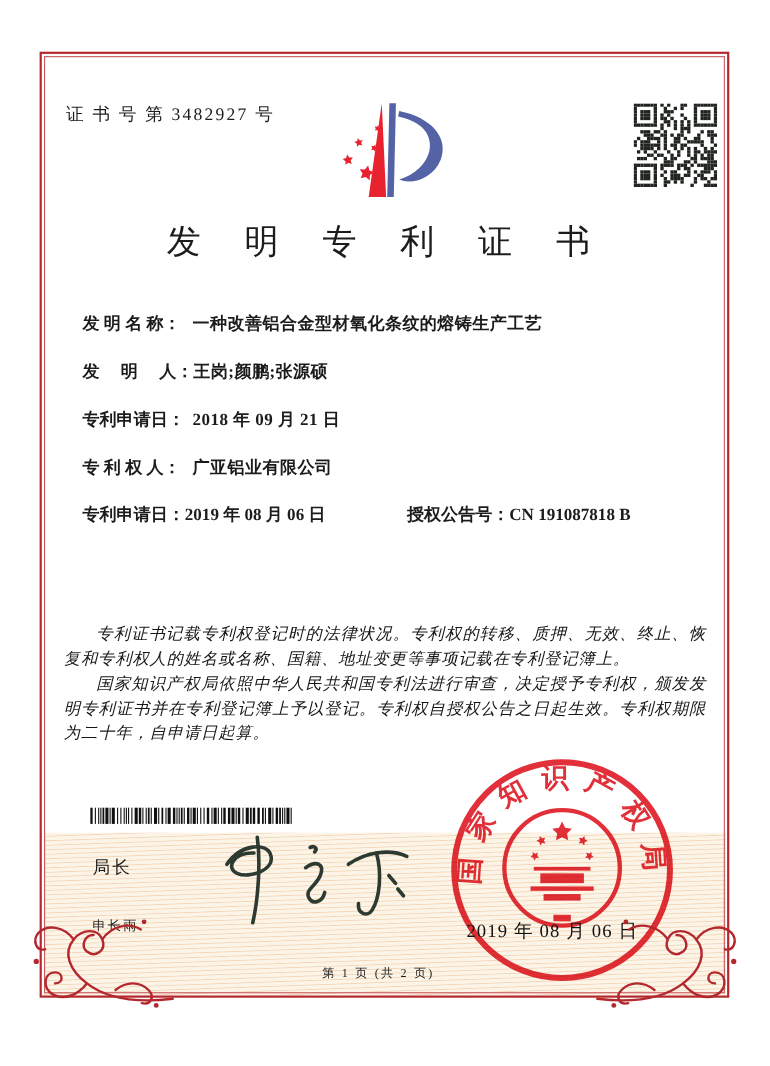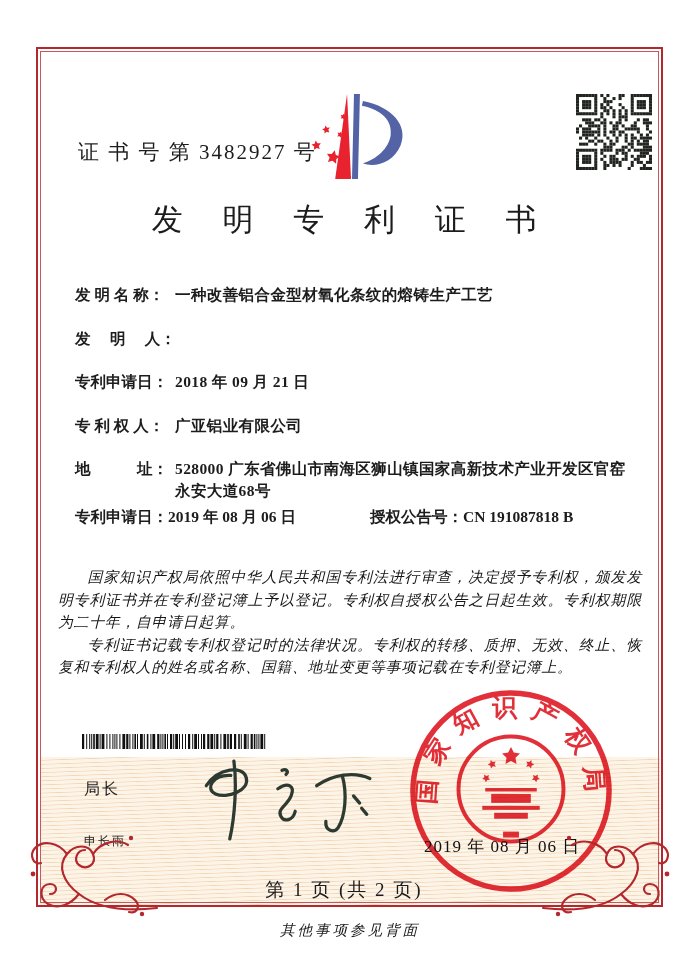--- a/index.html
+++ b/index.html
@@ -9,21 +9,21 @@
   }
   
   .frame{position:absolute;left:36px;top:47px;width:627px;height:860px;
     border:2.5px solid #b3282d;box-sizing:border-box;z-index:6;pointer-events:none;}
   .frame-inner{position:absolute;left:2px;top:2px;right:2px;bottom:2px;
     border:1px solid #c9585c;}
   
   .wave-band{position:absolute;left:40px;top:757px;width:620px;height:148px;z-index:0;
     background:repeating-linear-gradient(178deg,#fdf4e8 0px,#fdf4e8 2.6px,#f2d5b6 3.3px,#fdf4e8 4.1px);}
   
-  .cert-no{position:absolute;left:78px;top:94px;font-size:21px;letter-spacing:2px;white-space:pre;margin-top:44px;}
+  .cert-no{position:absolute;left:60px;top:94px;font-size:16px;letter-spacing:2px;white-space:pre;}
   .logo{position:absolute;left:283px;top:88px;width:140px;height:104px;}
   .qr{position:absolute;left:576px;top:94px;width:76px;height:76px;background:#fff;}
   .title{position:absolute;left:0;top:199px;width:688px;text-align:center;
     font-size:31px;letter-spacing:16px;padding-left:16px;box-sizing:border-box;font-weight:500;}
   
   .fields{position:absolute;left:75px;top:284px;width:566px;font-size:15.5px;line-height:22px;font-weight:bold;}
   .frow{display:flex;margin-bottom:21.5px;}
   .frow .lbl{flex:0 0 100px;white-space:pre;}
   .frow .val{flex:1;letter-spacing:0.4px;}
   .frow.addr{margin-bottom:4px;}
@@ -39,21 +39,21 @@
   .barcode{position:absolute;left:82px;top:734px;width:186px;height:15px;z-index:2;}
   .director{position:absolute;left:84px;top:779px;font-size:16px;z-index:3;letter-spacing:2px;
     font-family:Liberation Serif, serif;}
   .director-name{position:absolute;left:84px;top:833px;font-size:12px;z-index:3;letter-spacing:2px;
     font-family:Liberation Sans, sans-serif;}
   .signature{position:absolute;left:185px;top:753px;width:200px;height:92px;z-index:3;}
   .seal{position:absolute;left:407px;top:687px;width:208px;height:208px;z-index:2;
     mix-blend-mode:multiply;opacity:.95;}
   .seal-date{position:absolute;left:424px;top:835px;font-size:17px;letter-spacing:1px;z-index:4;
     white-space:pre;color:#111;}
-  .page-num{position:absolute;left:0;top:877px;width:688px;text-align:center;font-size:19px;
+  .page-num{position:absolute;left:0;top:877px;width:688px;text-align:center;font-size:11px;
     letter-spacing:2px;z-index:3;white-space:pre;}
   .back-note{position:absolute;left:0;top:921px;width:700px;text-align:center;font-size:14.5px;
     font-style:italic;letter-spacing:3px;}
   .flourish{position:absolute;width:132px;height:86px;z-index:7;pointer-events:none;}
   .flourish.bl{left:27px;top:834px;}
   .flourish.br{right:27px;top:834px;transform:scaleX(-1);}
 </style>
 </head>
 <body>
 
@@ -395,48 +395,45 @@
 
   <div class="title">发 明 专 利 证 书</div>
 
   <div class="fields">
     <div class="frow">
       <span class="lbl">发 明 名 称：</span>
       <span class="val">一种改善铝合金型材氧化条纹的熔铸生产工艺</span>
     </div>
     <div class="frow">
       <span class="lbl">发　 明　 人：</span>
+      <span class="val">王岗;颜鹏;张源硕</span>
     </div>
     <div class="frow">
       <span class="lbl">专利申请日：</span>
       <span class="val">2018 年 09 月 21 日</span>
     </div>
     <div class="frow">
       <span class="lbl">专 利 权 人：</span>
       <span class="val">广亚铝业有限公司</span>
-    </div>
-    <div class="frow addr">
-      <span class="lbl">地　　　址：</span>
-      <span class="val">528000 广东省佛山市南海区狮山镇国家高新技术产业开发区官窑永安大道68号</span>
     </div>
     <div class="grant">
       <span class="pair1">
         <span class="lbl">专利申请日：</span>
         <span class="val">2019 年 08 月 06 日</span>
       </span>
       <span class="pair2">
         <span class="lbl">授权公告号：</span>
         <span class="val">CN 191087818 B</span>
       </span>
     </div>
   </div>
 
   <div class="paras">
+    <p>专利证书记载专利权登记时的法律状况。专利权的转移、质押、无效、终止、恢复和专利权人的姓名或名称、国籍、地址变更等事项记载在专利登记簿上。</p>
     <p>国家知识产权局依照中华人民共和国专利法进行审查，决定授予专利权，颁发发明专利证书并在专利登记簿上予以登记。专利权自授权公告之日起生效。专利权期限为二十年，自申请日起算。</p>
-    <p>专利证书记载专利权登记时的法律状况。专利权的转移、质押、无效、终止、恢复和专利权人的姓名或名称、国籍、地址变更等事项记载在专利登记簿上。</p>
   </div>
 
   <svg class="barcode" viewBox="0 0 186 15" preserveAspectRatio="none">
       <rect x="0.0" y="0" width="2.2" height="15" fill="#101010"></rect>
       <rect x="4.2" y="0" width="1" height="15" fill="#101010"></rect>
       <rect x="7.2" y="0" width="1" height="15" fill="#101010"></rect>
       <rect x="9.2" y="0" width="1" height="15" fill="#101010"></rect>
       <rect x="11.2" y="0" width="1.6" height="15" fill="#101010"></rect>
       <rect x="13.8" y="0" width="2.8" height="15" fill="#101010"></rect>
       <rect x="17.6" y="0" width="1" height="15" fill="#101010"></rect>
@@ -526,21 +523,20 @@
       <rect x="79" y="102" width="52" height="3.5"></rect>
       <rect x="85" y="108" width="40" height="9"></rect>
       <rect x="76" y="120" width="58" height="4"></rect>
       <rect x="88" y="127" width="34" height="6"></rect>
       <rect x="97" y="146" width="16" height="6"></rect>
     </g>
   </svg>
   <div class="seal-date">2019 年 08 月 06 日</div>
 
   <div class="page-num">第 1 页 (共 2 页)</div>
-  <div class="back-note">其他事项参见背面</div>
 
   <svg class="flourish bl" viewBox="0 0 132 86" fill="none" stroke="#b3282d" stroke-width="2.2" stroke-linecap="round">
     <path d="M 130 74 C 96 78 70 74 52 60 C 36 48 30 32 40 20 C 48 10 62 10 66 20 C 70 30 60 37 52 31 C 46 26 50 16 58 16"></path>
     <path d="M 52 60 C 44 70 32 76 21 70 C 11 64 13 50 23 50 C 31 50 31 60 23 60"></path>
     <path d="M 66 20 C 74 8 90 4 101 11"></path>
     <path d="M 40 20 C 31 8 16 6 8 14 C 2 21 6 31 14 29"></path>
     <path d="M 78 66 C 88 58 100 58 108 66 C 114 72 110 80 102 78"></path>
     <circle cx="6" cy="40" r="2.4" fill="#b3282d" stroke="none"></circle>
     <circle cx="104" cy="4" r="2.2" fill="#b3282d" stroke="none"></circle>
     <circle cx="115" cy="80" r="2.2" fill="#b3282d" stroke="none"></circle>

